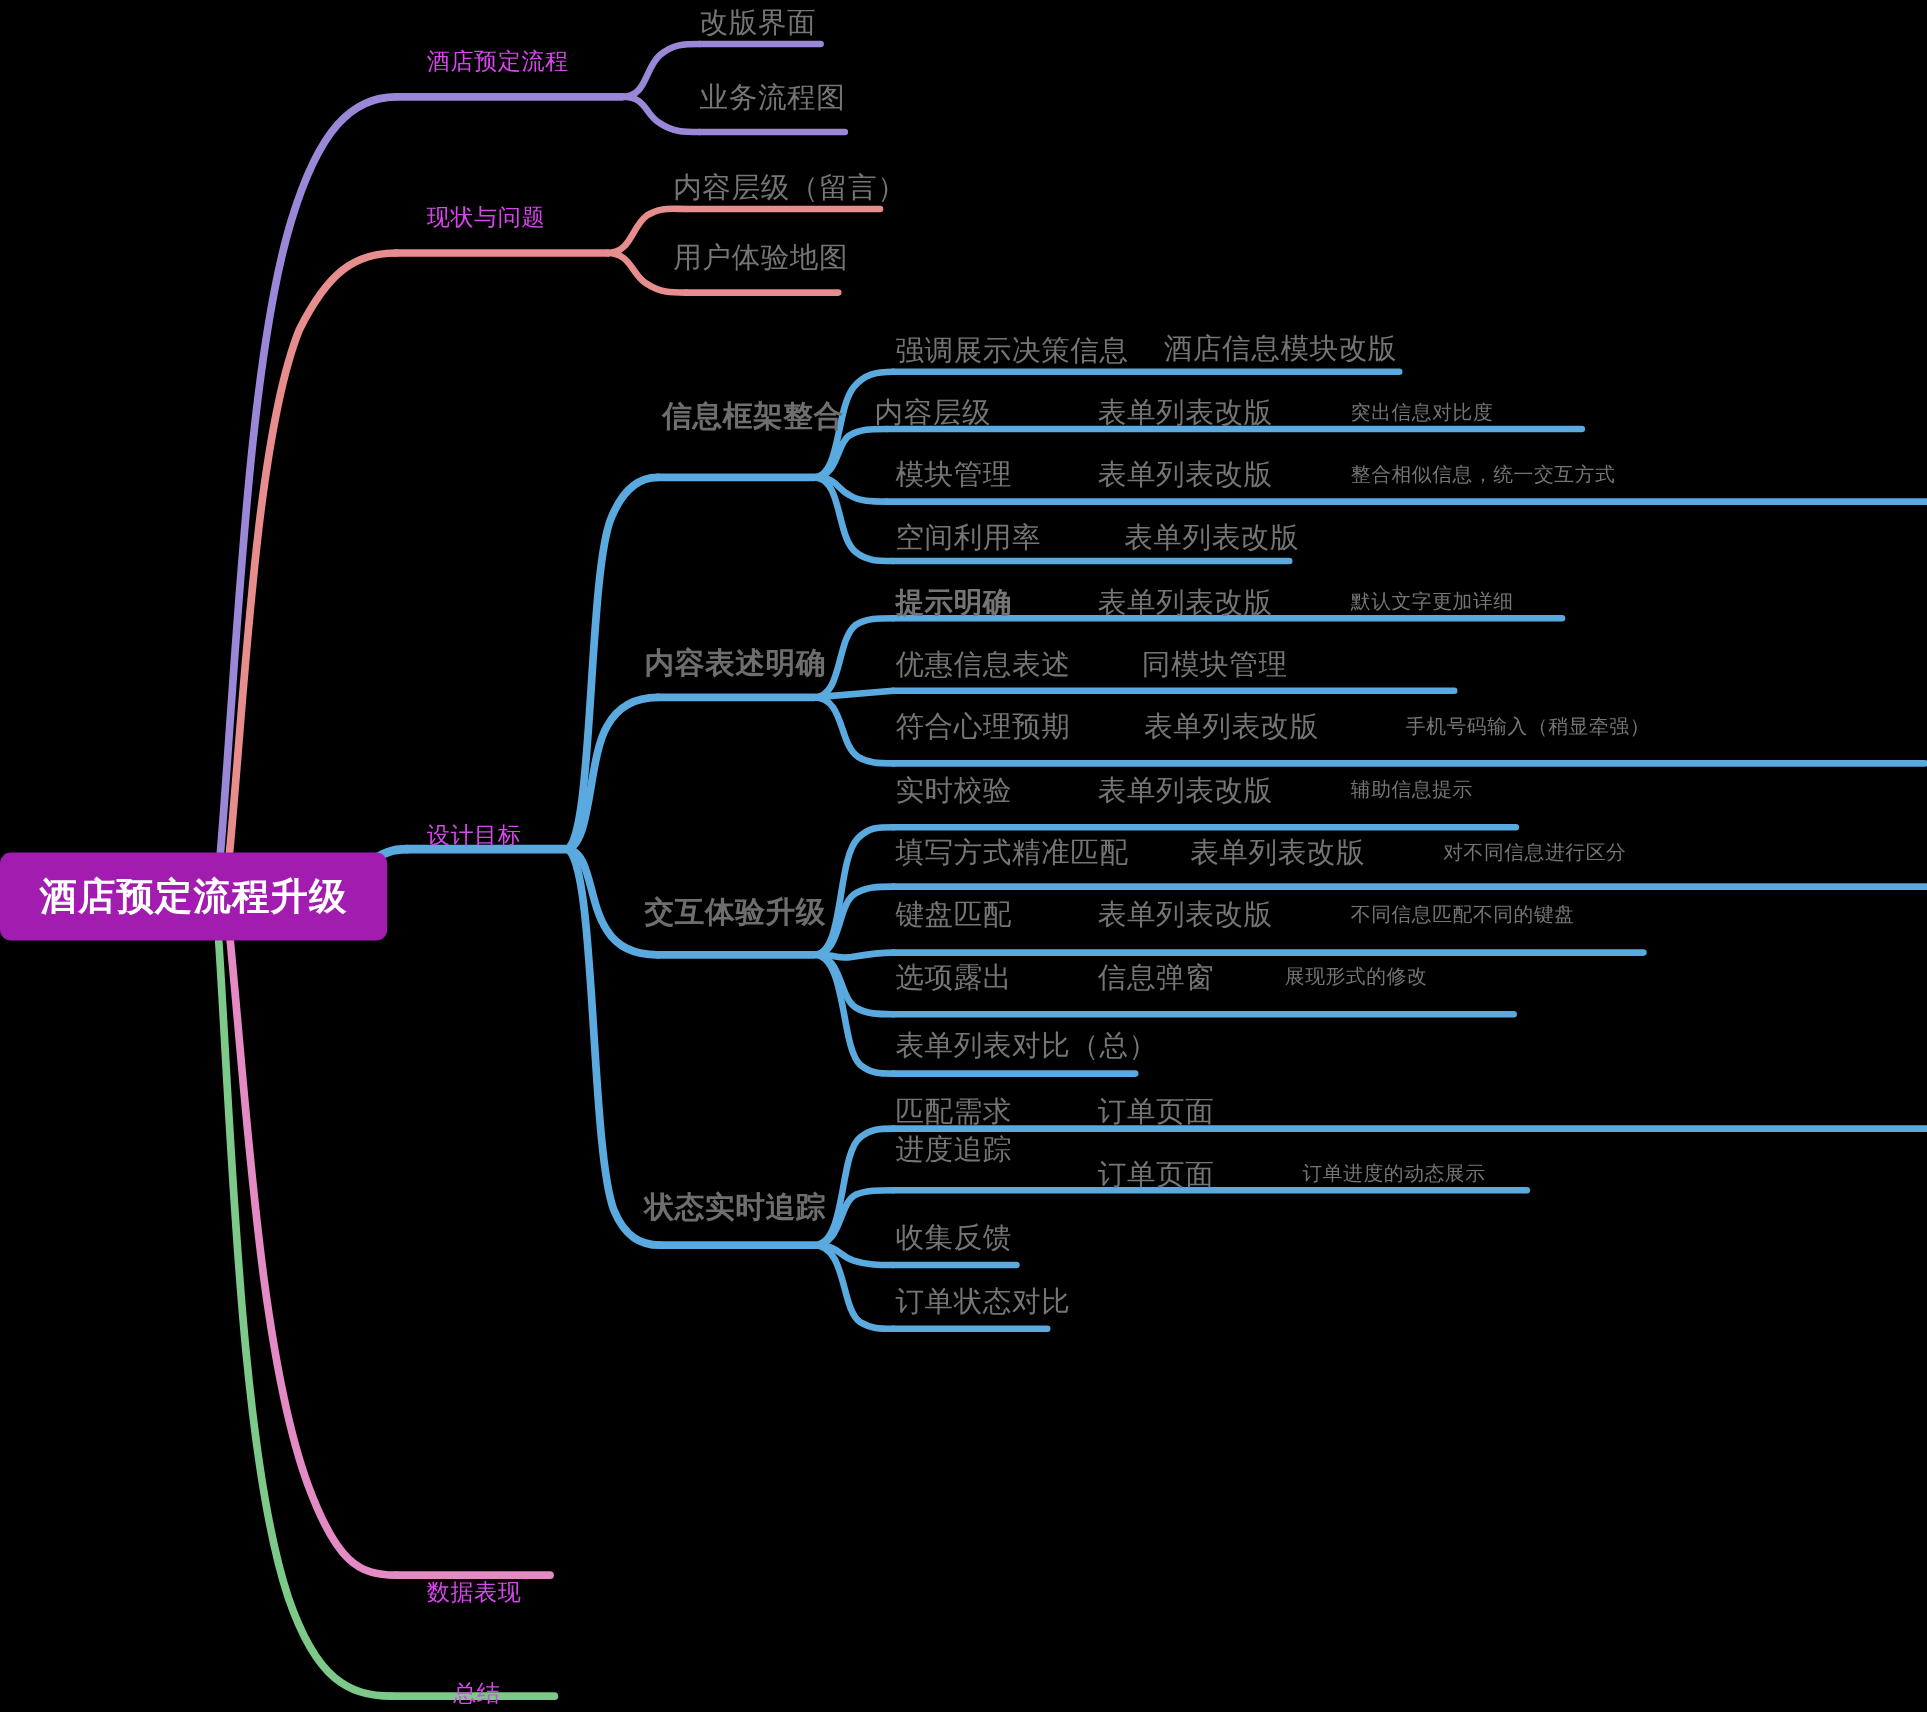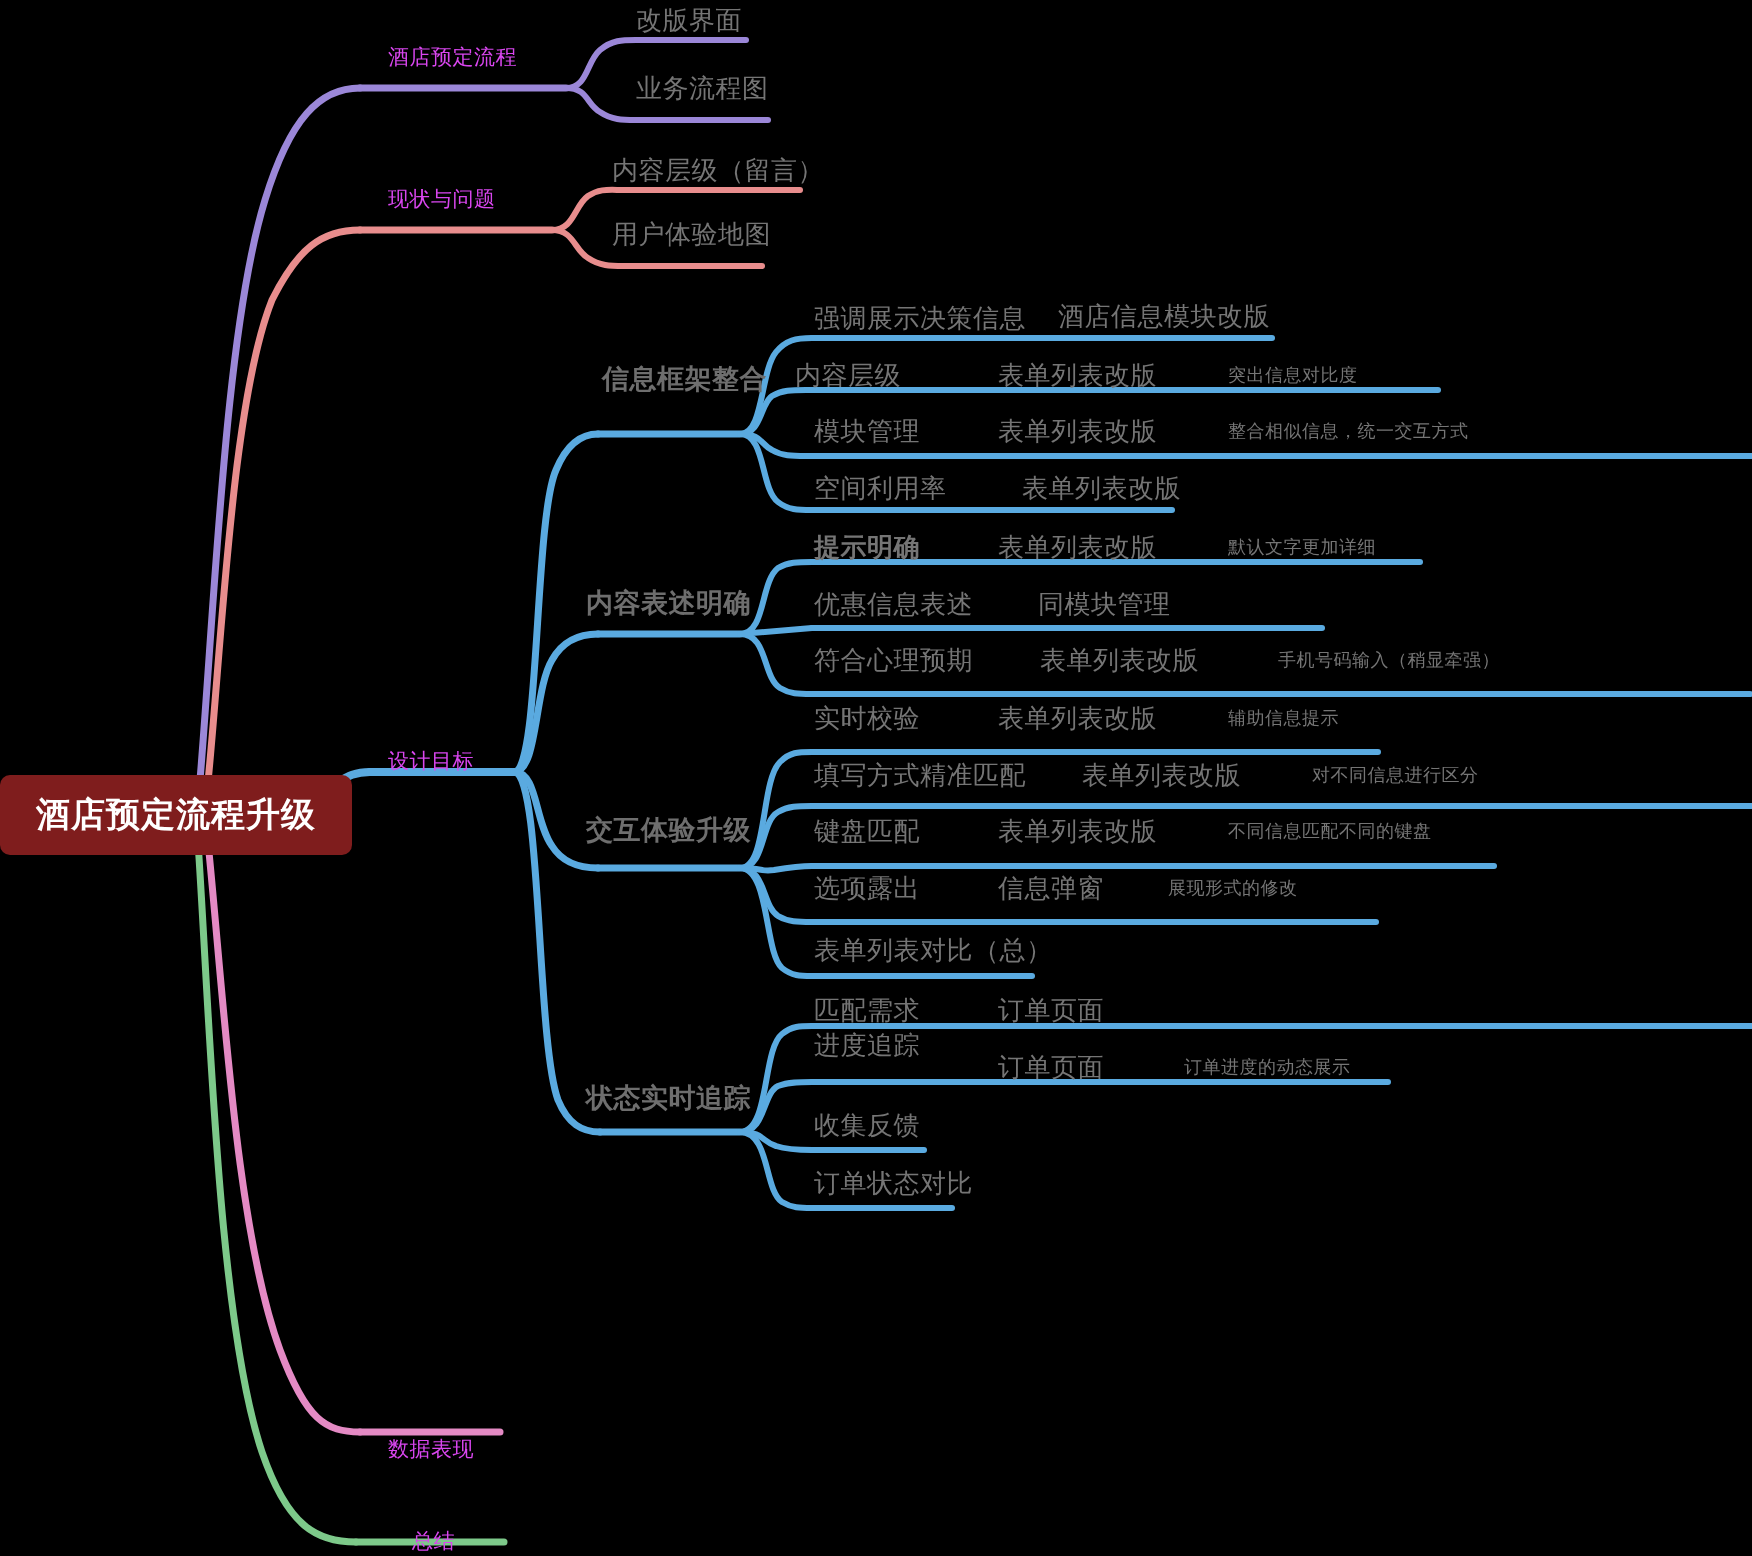--- a/index.html
+++ b/index.html
@@ -7,21 +7,21 @@
          font-family:"Liberation Sans","DejaVu Sans",sans-serif;}
   svg.links{position:absolute;left:0;top:0;width:1752px;height:1556px;pointer-events:none;}
   .node{position:absolute;white-space:nowrap;color:#6b6b6b;font-size:27px;line-height:1;
         letter-spacing:.5px;transform:translateY(-50%);}
   .node.l1{color:#d946ef;font-weight:400;font-size:21px;}
   .node.l2{color:#6e6e6e;font-weight:700;font-size:27px;}
   .node.l3{color:#757575;font-weight:400;font-size:26px;}
   .node.l4{color:#757575;font-weight:400;font-size:26px;}
   .node.l5{color:#757575;font-weight:400;font-size:18px;}
   #root-node{position:absolute;left:0;top:775px;width:352px;height:80px;
-             background:#7f1d1d;border-radius:10px;display:flex;align-items:center;
+             background:#a21caf;border-radius:10px;display:flex;align-items:center;
              justify-content:center;box-sizing:border-box;}
   #root-node span{color:#ffffff;font-size:34px;font-weight:700;letter-spacing:1px;}
 </style>
 </head>
 <body>
 
 <div id="stage">
 
   <svg class="links" viewBox="0 0 1752 1556" preserveAspectRatio="none" fill="none" stroke-linecap="round">
 

